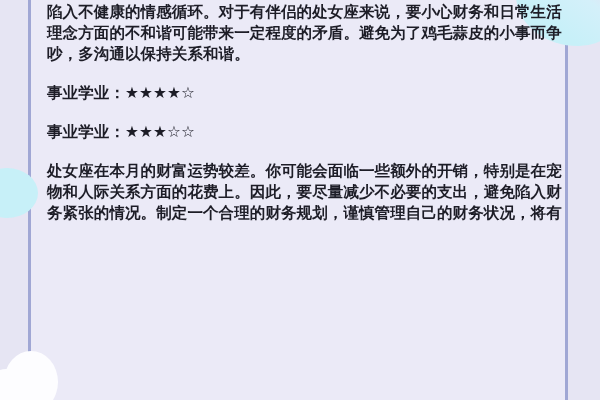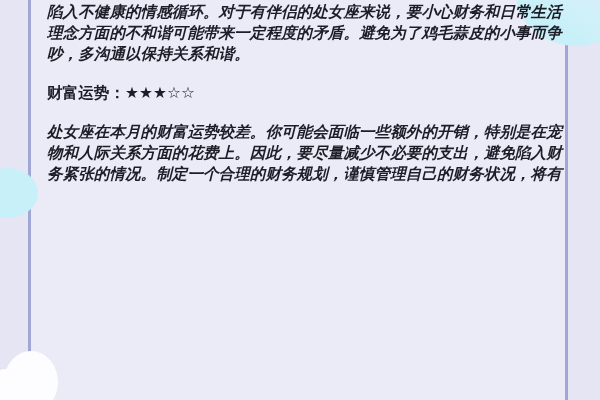--- a/index.html
+++ b/index.html
@@ -32,21 +32,20 @@
     z-index:5;
     color:#1d1d27;
     font-size:15.5px;
     line-height:21px;
     font-weight:700;
     letter-spacing:0.1px;
   }
   .para{
     margin:0 0 18px 0;
     white-space:pre-line;
-    font-style:italic;
   }
   .heading{
     margin:0 0 18px 0;
     white-space:pre-line;
   }
   
   .cloud{position:absolute;z-index:4;}
   .cloud-tr{
     right:-22px;
     top:-28px;
@@ -91,22 +90,23 @@
 
   <div class="cloud cloud-tr"></div>
   <div class="cloud cloud-left"></div>
   <div class="cloud cloud-bl"></div>
 
   <div class="text-col">
     <p class="para">陷入不健康的情感循环。对于有伴侣的处女座来说，要小心财务和日常生活
 理念方面的不和谐可能带来一定程度的矛盾。避免为了鸡毛蒜皮的小事而争
 吵，多沟通以保持关系和谐。</p>
 
+    <p class="heading">事业学业：★★★★☆</p>
 
 
-    <p class="heading">财富运势：★★★☆☆</p>
+    <p class="heading">事业学业：★★★☆☆</p>
 
     <p class="para">处女座在本月的财富运势较差。你可能会面临一些额外的开销，特别是在宠
 物和人际关系方面的花费上。因此，要尽量减少不必要的支出，避免陷入财
 务紧张的情况。制定一个合理的财务规划，谨慎管理自己的财务状况，将有</p>
   </div>
 
 </div>
 
 </body></html>

